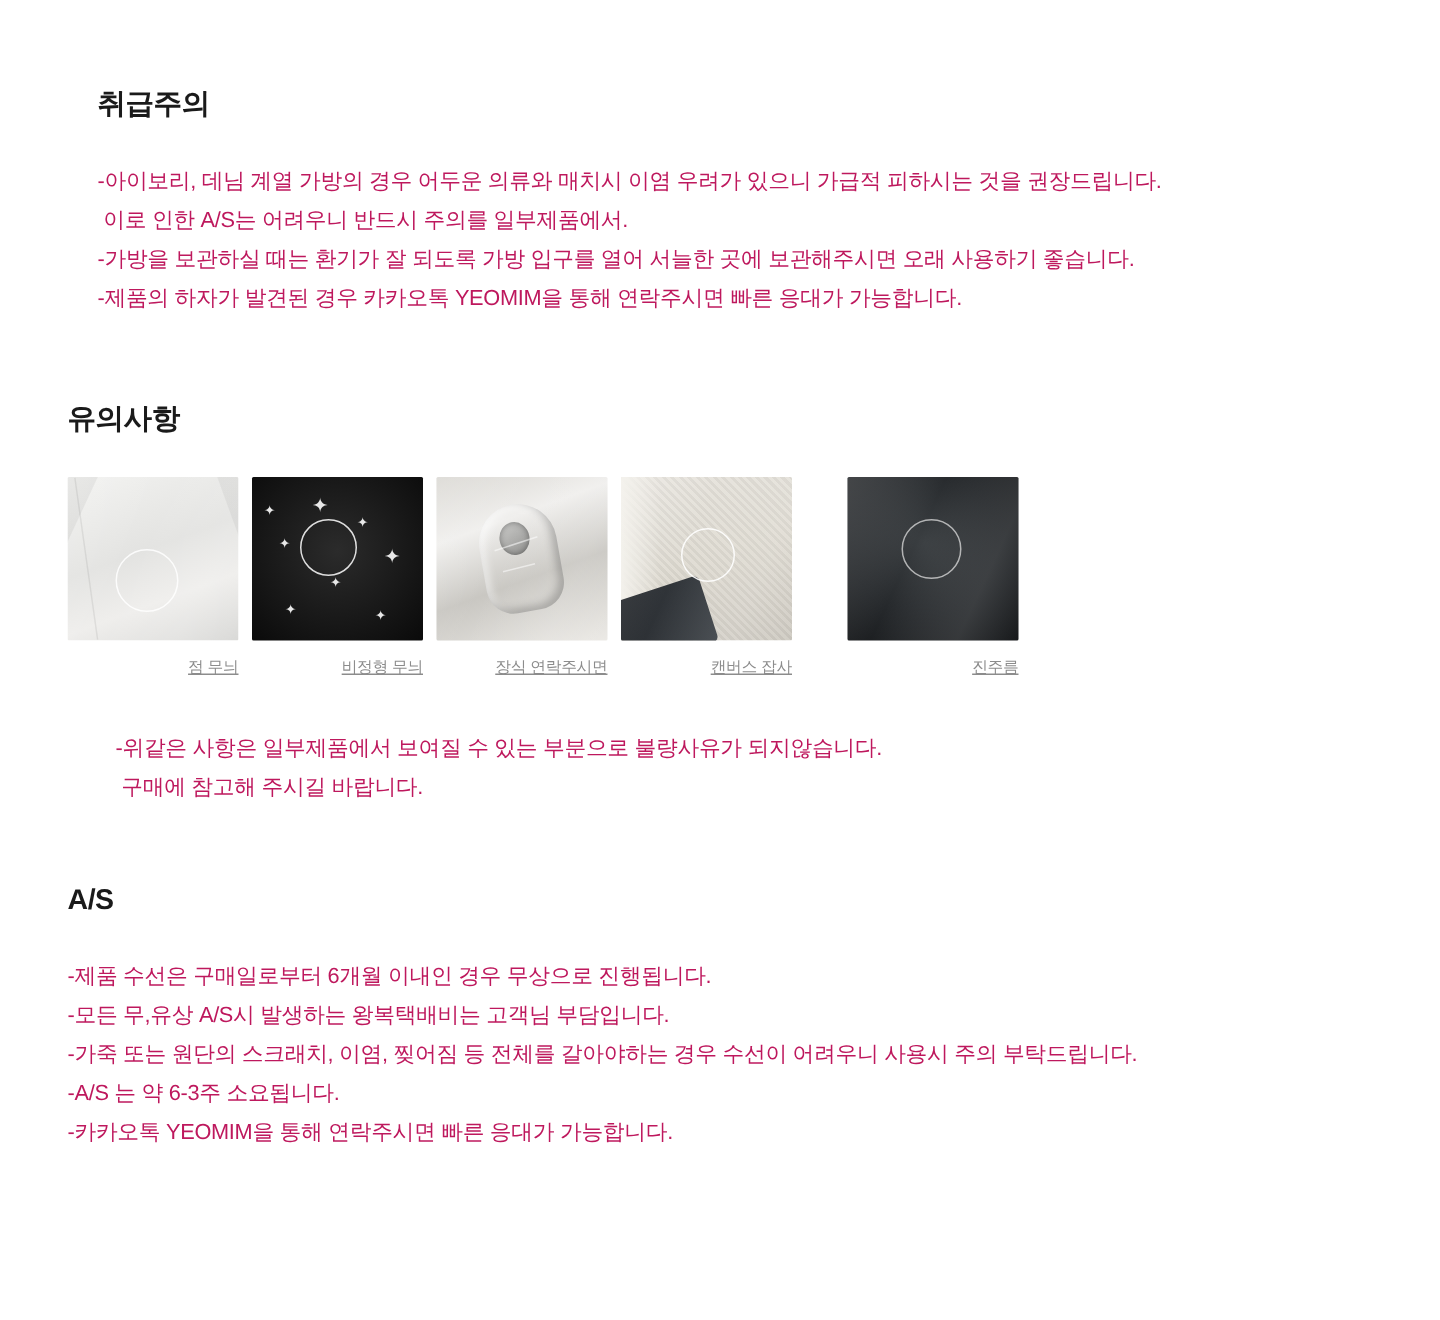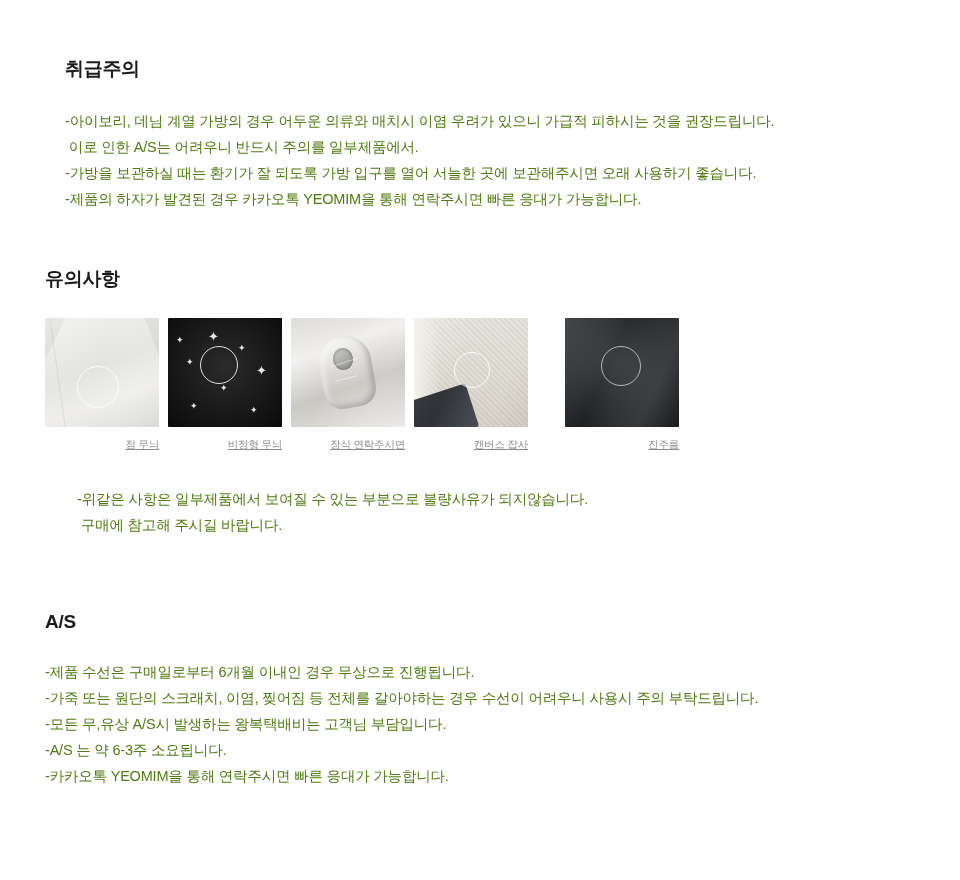--- a/index.html
+++ b/index.html
@@ -24,26 +24,26 @@
   }
   .section-title {
     font-size: 19px;
     font-weight: bold;
     color: #1a1a1a;
     letter-spacing: -0.3px;
     margin: 0 0 26px 0;
   }
   .sec-care { margin-top: 16px; margin-left: 20px; }
   .sec-notice { margin-top: 54px; }
-  .sec-as { margin-top: 73px; }
+  .sec-as { margin-top: 52px; }
 
   .body-line {
     font-size: 14.5px;
     line-height: 26px;
-    color: #4d7c0f;
+    color: #be185d;
     letter-spacing: -0.2px;
     white-space: pre;
   }
   .body-block { margin-bottom: 0; }
 
   
   .sample-strip {
     display: flex;
     gap: 9px;
     margin-top: 6px;
@@ -238,20 +238,20 @@
     <div class="body-block" style="margin-top:34px;margin-left:32px;">
       <div class="body-line">-위같은 사항은 일부제품에서 보여질 수 있는 부분으로 불량사유가 되지않습니다.</div>
       <div class="body-line"> 구매에 참고해 주시길 바랍니다.</div>
     </div>
   </section>
 
   <section class="section sec-as">
     <h2 class="section-title">A/S</h2>
     <div class="body-block">
       <div class="body-line">-제품 수선은 구매일로부터 6개월 이내인 경우 무상으로 진행됩니다.</div>
+      <div class="body-line">-모든 무,유상 A/S시 발생하는 왕복택배비는 고객님 부담입니다.</div>
       <div class="body-line">-가죽 또는 원단의 스크래치, 이염, 찢어짐 등 전체를 갈아야하는 경우 수선이 어려우니 사용시 주의 부탁드립니다.</div>
-      <div class="body-line">-모든 무,유상 A/S시 발생하는 왕복택배비는 고객님 부담입니다.</div>
       <div class="body-line">-A/S 는 약 6-3주 소요됩니다.</div>
       <div class="body-line">-카카오톡 YEOMIM을 통해 연락주시면 빠른 응대가 가능합니다.</div>
     </div>
   </section>
 
 </div>
 
 </body></html>

